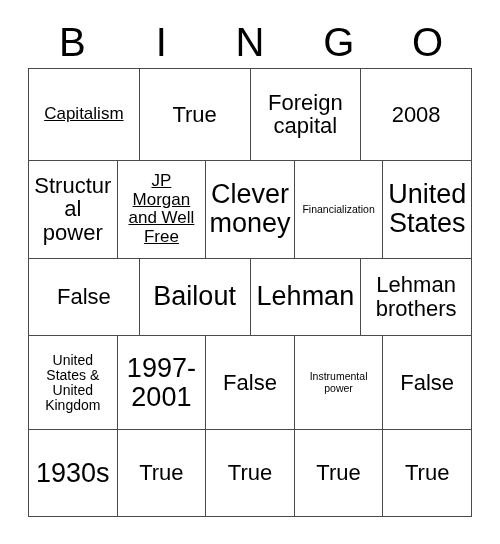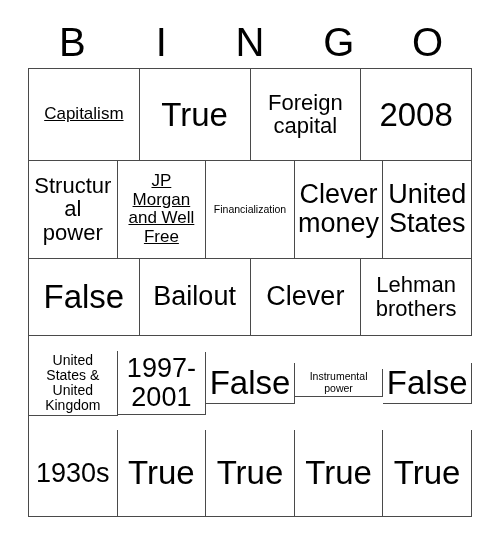--- a/index.html
+++ b/index.html
@@ -58,21 +58,21 @@
     flex-direction: column;
   }
   .bingo-row {
     display: flex;
     flex-direction: row;
     width: 100%;
   }
   .bingo-row.r0 { height: 92px; }
   .bingo-row.r1 { height: 98px; }
   .bingo-row.r2 { height: 78px; }
-  .bingo-row.r3 { height: 94px; align-items: center; }
+  .bingo-row.r3 { height: 94px; }
   .bingo-row.r4 { height: 87px; }
 
   .bingo-cell {
     flex: 1 1 0;
     box-sizing: border-box;
     border-right: 1.5px solid #4a4a4a;
     border-bottom: 1.5px solid #4a4a4a;
     display: flex;
     align-items: center;
     justify-content: center;
@@ -82,21 +82,21 @@
     overflow: hidden;
   }
   .cell-text {
     display: block;
     width: 100%;
     line-height: 1.08;
     word-wrap: break-word;
   }
 
   
-  .fs-xl  { font-size: 33px; }
+  .fs-xl  { font-size: 22px; }
   .fs-lg  { font-size: 27px; }
   .fs-md  { font-size: 22px; }
   .fs-sm  { font-size: 17px; text-decoration: underline; }
   .fs-xs  { font-size: 14px; }
   .fs-xxs { font-size: 10.5px; }
 </style>
 </head>
 <body>
 
 <div id="bingo-card">
@@ -127,39 +127,39 @@
     </div>
 
     <div class="bingo-row r1">
       <div class="bingo-cell">
           <span class="cell-text fs-md">Structural power</span>
         </div>
       <div class="bingo-cell">
           <span class="cell-text fs-sm">JP Morgan and Well Free</span>
         </div>
       <div class="bingo-cell">
+          <span class="cell-text fs-lg">Clever money</span>
+        </div>
+      <div class="bingo-cell">
           <span class="cell-text fs-xxs">Financialization</span>
         </div>
       <div class="bingo-cell">
-          <span class="cell-text fs-lg">Clever money</span>
-        </div>
-      <div class="bingo-cell">
           <span class="cell-text fs-lg">United States</span>
         </div>
     </div>
 
     <div class="bingo-row r2">
       <div class="bingo-cell">
           <span class="cell-text fs-xl">False</span>
         </div>
       <div class="bingo-cell">
           <span class="cell-text fs-lg">Bailout</span>
         </div>
       <div class="bingo-cell">
-          <span class="cell-text fs-lg">Clever</span>
+          <span class="cell-text fs-lg">Lehman</span>
         </div>
       <div class="bingo-cell">
           <span class="cell-text fs-md">Lehman brothers</span>
         </div>
     </div>
 
     <div class="bingo-row r3">
       <div class="bingo-cell">
           <span class="cell-text fs-xs">United States &amp; United Kingdom</span>
         </div>

